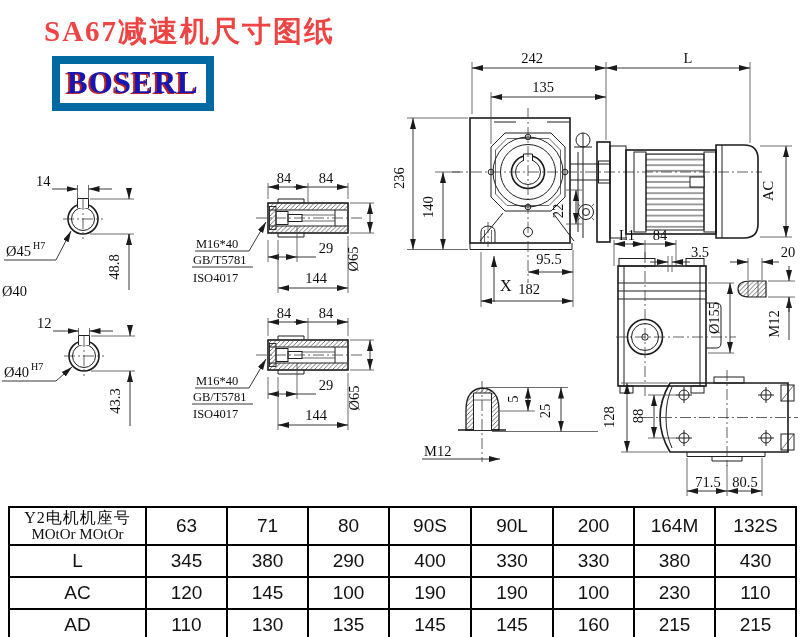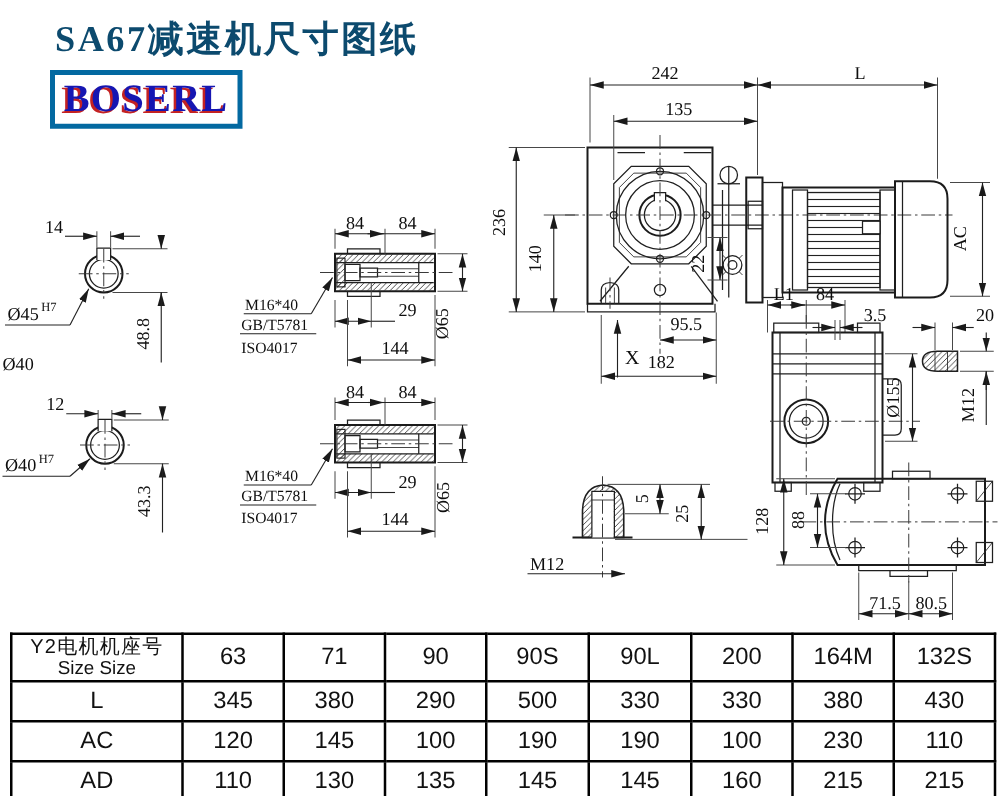--- a/index.html
+++ b/index.html
@@ -1,41 +1,41 @@
 <!DOCTYPE html>
 <html><head>
 <meta charset="utf-8">
 <style>
   html,body{margin:0;padding:0;}
   body{width:800px;height:637px;position:relative;background:#ffffff;overflow:hidden;
        font-family:"Liberation Sans",sans-serif;}
-  .title{position:absolute;left:44px;top:12px;font-size:29px;font-weight:bold;color:#0c4a6e;
+  .title{position:absolute;left:44px;top:12px;font-size:29px;font-weight:bold;color:#ef4444;
          letter-spacing:2px;font-family:"Liberation Serif",serif;white-space:nowrap;}
-  .logo-box{position:absolute;left:40px;top:56px;background:#fff;border:4px solid #0369a1;
+  .logo-box{position:absolute;left:52px;top:56px;background:#fff;border:8px solid #0369a1;
             padding:0px 7px 2px 7px;}
   .logo-text{font-family:"Liberation Serif",serif;font-weight:bold;font-size:31px;line-height:37px;
              color:#1616b2;text-shadow:-2px 1px 0 #c42222;letter-spacing:1px;}
   svg.drawing{position:absolute;left:0;top:0;}
   svg .ol{fill:none;stroke:#1b1b1b;stroke-width:1.6;stroke-linejoin:miter;}
   svg .ln{fill:none;stroke:#1f1f1f;stroke-width:1;}
   svg .th{fill:none;stroke:#2a2a2a;stroke-width:0.7;}
   svg .cl{fill:none;stroke:#3a3a3a;stroke-width:0.8;stroke-dasharray:11 3 2 3;}
   svg .ext{fill:none;stroke:#474747;stroke-width:0.8;}
   svg .dim{fill:none;stroke:#222;stroke-width:0.9;}
   svg .wf{fill:#ffffff;stroke:none;}
   svg text.dt{font-family:"Liberation Serif",serif;font-size:14.5px;fill:#0e0e0e;}
   svg text.sm{font-size:10px;}
   svg text.sp{font-size:12.5px;}
   svg text.mid{text-anchor:middle;}
   table.tbl{position:absolute;left:8px;top:506px;width:787px;border-collapse:collapse;
             table-layout:fixed;background:#fff;}
   table.tbl td{border:2px solid #000;text-align:center;vertical-align:middle;
                padding:0;color:#111;font-size:19px;height:30px;overflow:hidden;}
   table.tbl tr.hd td{height:36px;}
-  .hcell{line-height:17px;font-size:15px;font-family:Liberation Sans, sans-serif;}
+  .hcell{line-height:17px;font-size:15px;font-family:Liberation Serif, serif;}
   .hcell .cn{font-size:16px;letter-spacing:1px;}
   .rowlab{font-size:19px;}
 </style>
 </head>
 <body>
 
 <div class="title">SA67减速机尺寸图纸</div>
 <div class="logo-box">
   <div class="logo-text">BOSERL</div>
 </div>
@@ -393,38 +393,38 @@
       <col style="width:82px">
       <col style="width:81px">
       <col style="width:81px">
       <col style="width:81px">
   </colgroup>
   <tbody>
       <tr class="hd">
     <td>
       <div class="hcell">
         <div class="cn">Y2电机机座号</div>
-        <div>Size Size</div>
+        <div>MOtOr MOtOr</div>
       </div>
     </td>
     <td>63</td>
     <td>71</td>
-    <td>90</td>
+    <td>80</td>
     <td>90S</td>
     <td>90L</td>
     <td>200</td>
     <td>164M</td>
     <td>132S</td>
   </tr>
   <tr>
     <td class="rowlab">L</td>
     <td>345</td>
     <td>380</td>
     <td>290</td>
-    <td>500</td>
+    <td>400</td>
     <td>330</td>
     <td>330</td>
     <td>380</td>
     <td>430</td>
   </tr>
   <tr>
     <td class="rowlab">AC</td>
     <td>120</td>
     <td>145</td>
     <td>100</td>

